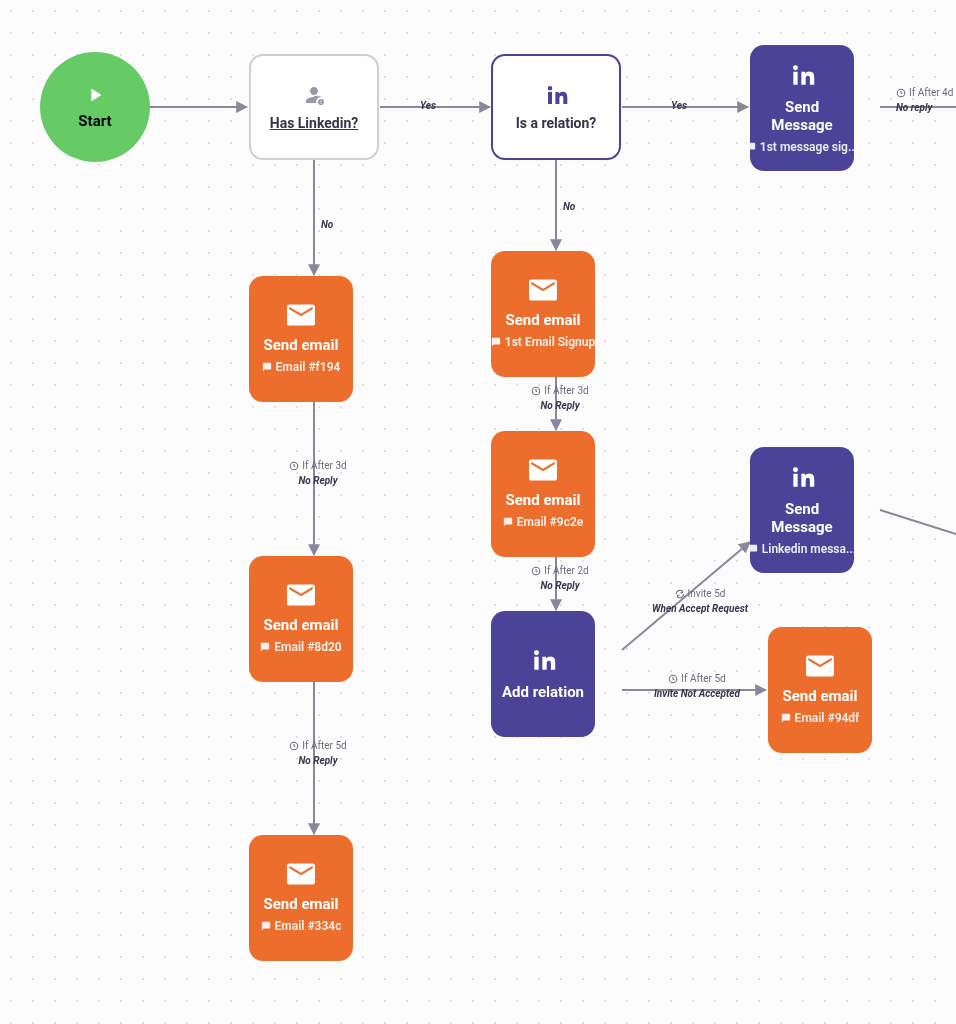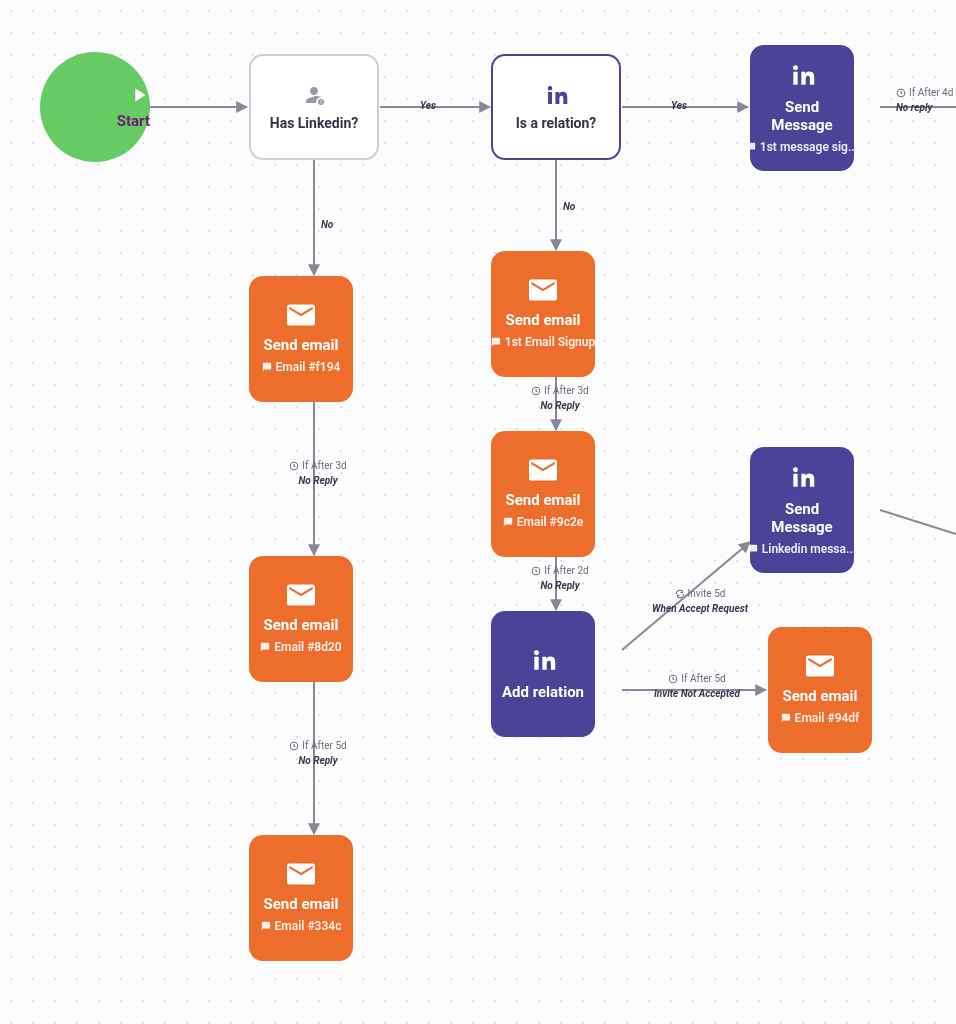--- a/index.html
+++ b/index.html
@@ -18,39 +18,38 @@
     display: flex;
     flex-direction: column;
     align-items: center;
     justify-content: center;
     text-align: center;
   }
   .start {
     width: 110px; height: 110px;
     border-radius: 50%;
     background: #67cb65;
-    color: #701a75;
+    color: #000000;
     font-weight: 700;
     font-size: 15px;
-    align-items: flex-end;
   }
   .start .play {
     margin-bottom: 6px;
   }
   .decision {
     width: 130px; height: 106px;
     border-radius: 14px;
     background: #fff;
     border: 2px solid #4a4398;
     color: #383249;
     font-weight: 700;
     font-size: 14px;
     padding: 6px;
   }
-  .decision.grey { border-color: #cfcdd6; }
+  .decision.grey { border-color: #cfcdd6; text-decoration: underline; }
   .decision .dicon { margin-bottom: 8px; color:#4a4398; }
   .decision.grey .dicon { color:#9a97a9; }
   .action {
     width: 104px; height: 126px;
     border-radius: 14px;
     color: #fff;
     font-weight: 700;
     font-size: 14px;
     padding: 10px 8px;
   }

